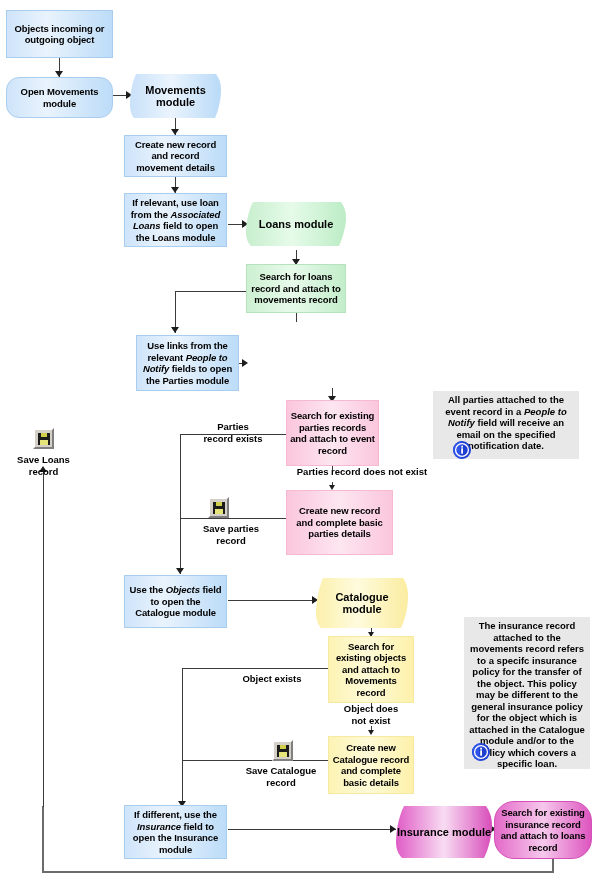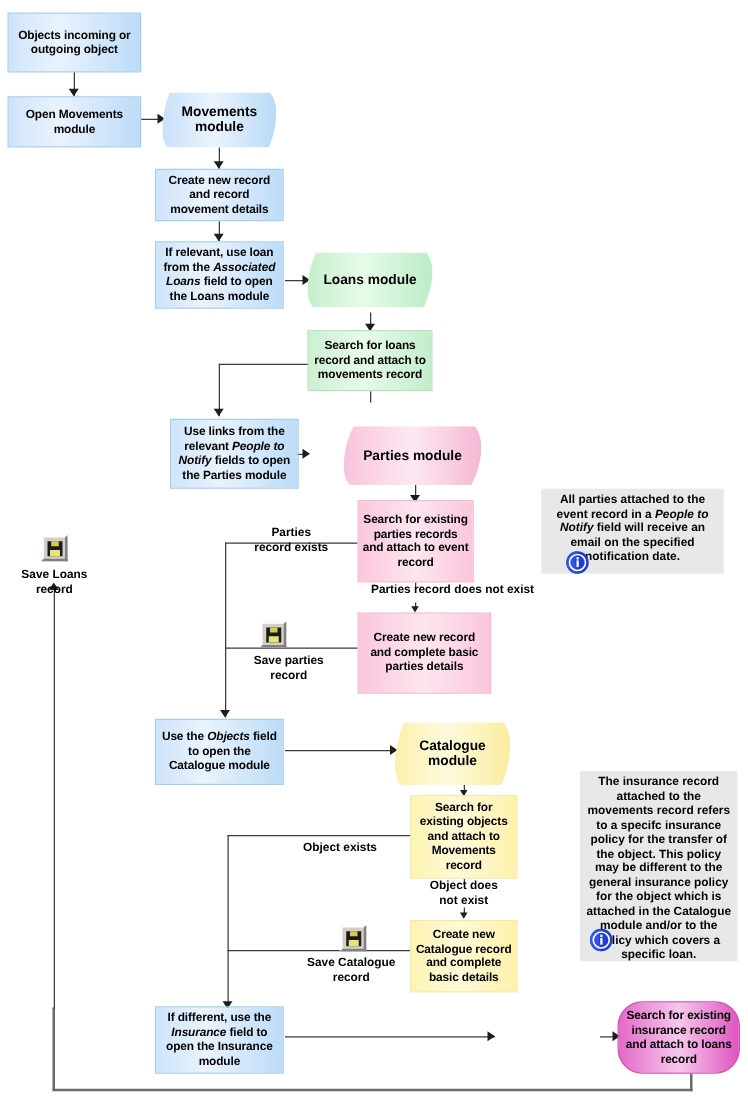--- a/index.html
+++ b/index.html
@@ -220,21 +220,21 @@
   <div class="frame" style="left:552px;top:859px;width:2px;height:14px;"></div>
   <div class="frame" style="left:42px;top:871px;width:512px;height:2px;"></div>
   <div class="frame" style="left:42px;top:806px;width:2px;height:66px;"></div>
   <div class="ln ln-v" style="left:43px;top:471px;height:336px;"></div>
   <div class="arrow arrow-up" style="left:39px;top:466px;"></div>
 
   <div class="node proc-blue" style="left:6px;top:10px;width:107px;height:48px;">
     <span class="txt">Objects incoming or outgoing object</span>
   </div>
 
-  <div class="node proc-blue" style="left:6px;top:77px;width:107px;height:41px;">
+  <div class="node proc-blue" style="left:6px;top:77px;width:107px;height:41px;border-radius:13px;">
     <span class="txt">Open Movements module</span>
   </div>
 
   <div class="flag" style="left:130px;top:74px;width:91px;height:44px;">
     <svg class="wave" viewBox="0 0 91 44" preserveAspectRatio="none">
       <defs>
         <linearGradient id="gBlueW" x1="0" y1="0" x2="1" y2="0">
           <stop offset="0%" stop-color="#c9e1f9"></stop>
             <stop offset="45%" stop-color="#eaf4fe"></stop>
             <stop offset="100%" stop-color="#b9daf7"></stop>
@@ -272,33 +272,20 @@
   <div class="node proc-green" style="left:246px;top:264px;width:100px;height:49px;">
     <span class="txt">Search for loans record and attach to movements record</span>
   </div>
 
   <div class="node proc-blue" style="left:136px;top:335px;width:103px;height:56px;">
     <span class="txt">
       <span>Use links from the relevant  </span><i>People to Notify</i><span> fields to open the Parties module</span>
     </span>
   </div>
 
-  <div class="flag" style="left:275px;top:341px;width:110px;height:47px;">
-    <svg class="wave" viewBox="0 0 110 47" preserveAspectRatio="none">
-      <defs>
-        <linearGradient id="gPinkW" x1="0" y1="0" x2="1" y2="0">
-          <stop offset="0%" stop-color="#f9c3dc"></stop>
-            <stop offset="50%" stop-color="#fde9f3"></stop>
-            <stop offset="100%" stop-color="#f6b7d4"></stop>
-        </linearGradient>
-      </defs>
-      <path d="M8,0 C2,11 0,24 0,32 C0,40 2,44 5,47 L102,47 C107,38 110,26 110,17 C110,10 108,4 105,0 Z" fill="url(#gPinkW)"></path>
-    </svg>
-    <span class="txt">Parties module</span>
-  </div>
 
   <div class="node proc-pink" style="left:286px;top:400px;width:93px;height:66px;">
     <span class="txt">Search for existing parties records and attach to event record</span>
   </div>
 
   <div class="node proc-pink" style="left:286px;top:490px;width:107px;height:65px;">
     <span class="txt">Create new  record and complete basic parties details</span>
   </div>
 
   <div class="node proc-blue" style="left:124px;top:575px;width:103px;height:53px;">
@@ -328,20 +315,33 @@
   <div class="node proc-yellow" style="left:328px;top:736px;width:86px;height:58px;">
     <span class="txt">Create new Catalogue record and complete basic details</span>
   </div>
 
   <div class="node proc-blue" style="left:124px;top:805px;width:103px;height:54px;">
     <span class="txt">
       <span>If different, use the </span><i>Insurance</i><span> field to open the Insurance module</span>
     </span>
   </div>
 
+  <div class="flag" style="left:396px;top:806px;width:96px;height:52px;">
+    <svg class="wave" viewBox="0 0 96 52" preserveAspectRatio="none">
+      <defs>
+        <linearGradient id="gMagW" x1="0" y1="0" x2="1" y2="0">
+          <stop offset="0%" stop-color="#e05cc6"></stop>
+            <stop offset="50%" stop-color="#f8dcf2"></stop>
+            <stop offset="100%" stop-color="#d84dbb"></stop>
+        </linearGradient>
+      </defs>
+      <path d="M8,0 C2,12 0,27 0,36 C0,44 3,49 6,52 L88,52 C93,42 96,28 96,19 C96,11 93,4 90,0 Z" fill="url(#gMagW)"></path>
+    </svg>
+    <span class="txt">Insurance module</span>
+  </div>
 
   <div class="node proc-magenta" style="left:494px;top:801px;width:98px;height:58px;border-radius:20px;">
     <span class="txt">Search for existing insurance record and attach to  loans record</span>
   </div>
 
   <div class="elabel" style="left:183px;top:421px;width:100px;">
     <span>Parties</span><br>
     <span>record exists</span>
   </div>
 

